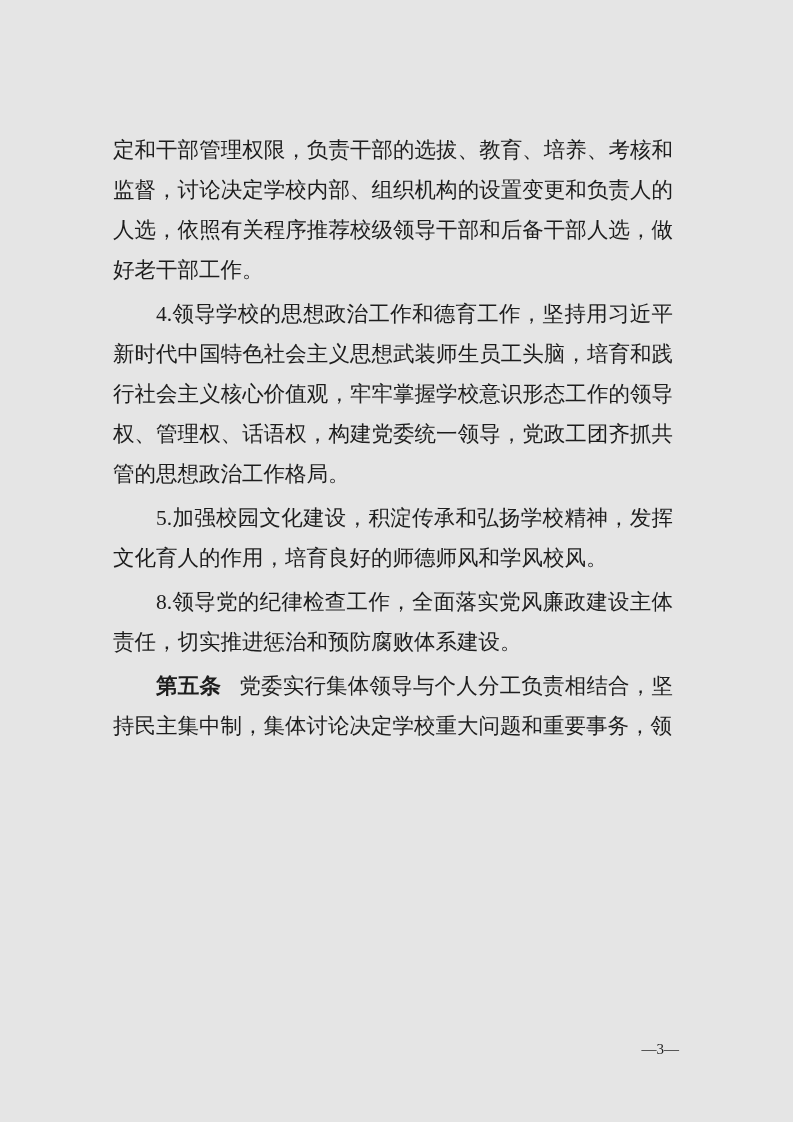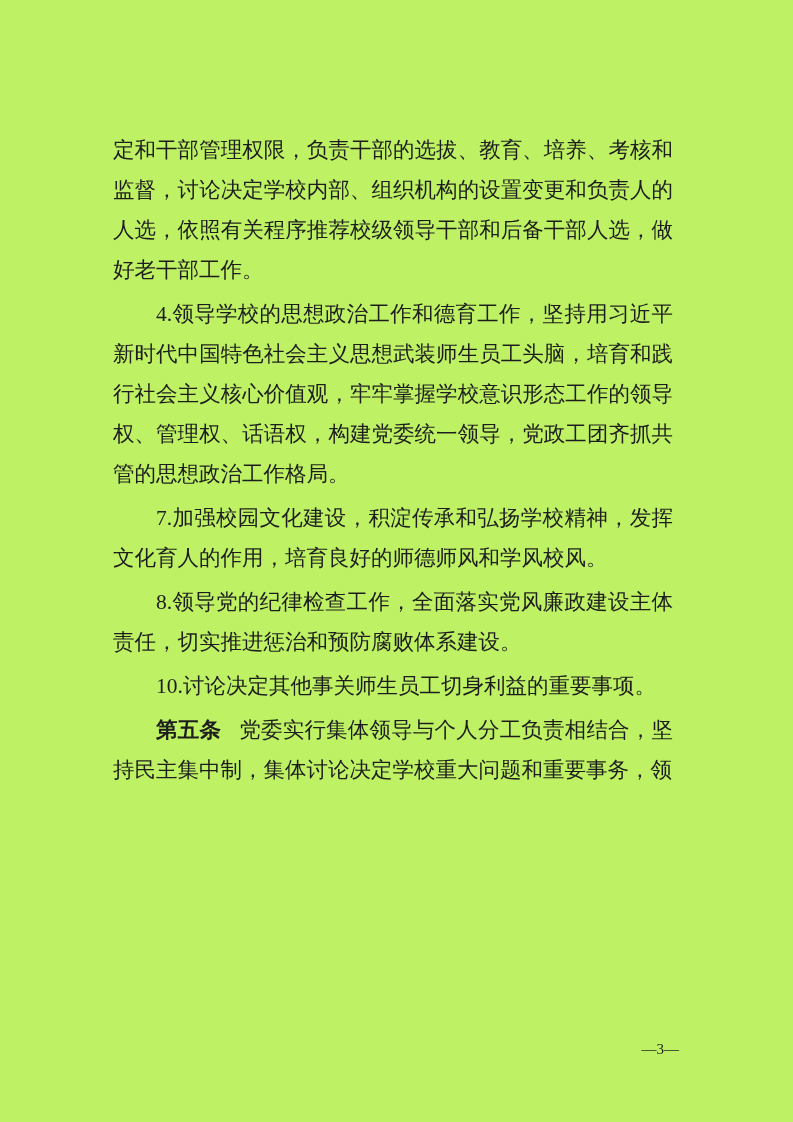--- a/index.html
+++ b/index.html
@@ -4,21 +4,21 @@
 <style>
   html, body {
     margin: 0;
     padding: 0;
     background: #ffffff;
   }
   .page {
     position: relative;
     width: 793px;
     height: 1122px;
-    background: #bef264;
+    background: #e5e5e5;
     overflow: hidden;
     font-family: "Liberation Serif", "DejaVu Serif", serif;
   }
   .text-block {
     position: absolute;
     left: 113px;
     top: 130px;
     width: 560px;
     font-size: 21.5px;
     line-height: 40px;
@@ -51,26 +51,25 @@
 
 <div class="page">
 
   <div class="text-block">
 
     <p><span>定和干部管理权限，负责干部的选拔、教育、培养、考核和监督，讨论决定学校内部、组织机构的设置变更和负责人的人选，依照有关程序推荐校级领导干部和后备干部人选，做好老干部工作。</span></p>
 
 
     <p class="indent"><span>4.领导学校的思想政治工作和德育工作，坚持用习近平新时代中国特色社会主义思想武装师生员工头脑，培育和践行社会主义核心价值观，牢牢掌握学校意识形态工作的领导权、管理权、话语权，构建党委统一领导，党政工团齐抓共管的思想政治工作格局。</span></p>
 
-    <p class="indent"><span>7.加强校园文化建设，积淀传承和弘扬学校精神，发挥文化育人的作用，培育良好的师德师风和学风校风。</span></p>
+    <p class="indent"><span>5.加强校园文化建设，积淀传承和弘扬学校精神，发挥文化育人的作用，培育良好的师德师风和学风校风。</span></p>
 
     <p class="indent"><span>8.领导党的纪律检查工作，全面落实党风廉政建设主体责任，切实推进惩治和预防腐败体系建设。</span></p>
 
 
-    <p class="indent"><span>10.讨论决定其他事关师生员工切身利益的重要事项。</span></p>
 
     <p class="indent"><span class="lead-bold">第五条</span><span>党委实行集体领导与个人分工负责相结合，坚持民主集中制，集体讨论决定学校重大问题和重要事务，领</span></p>
 
   </div>
 
   <div class="page-num">—3—</div>
 
 </div>
 
 </body></html>

